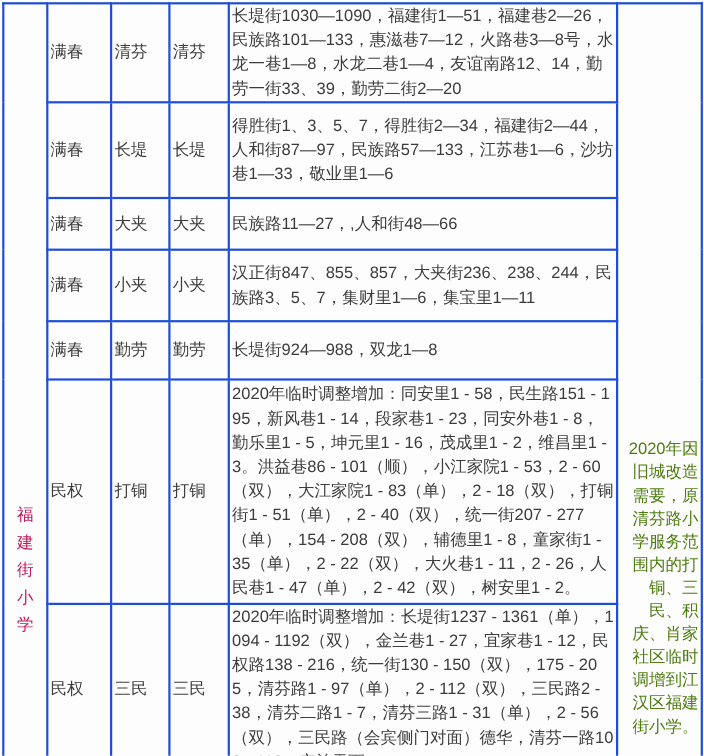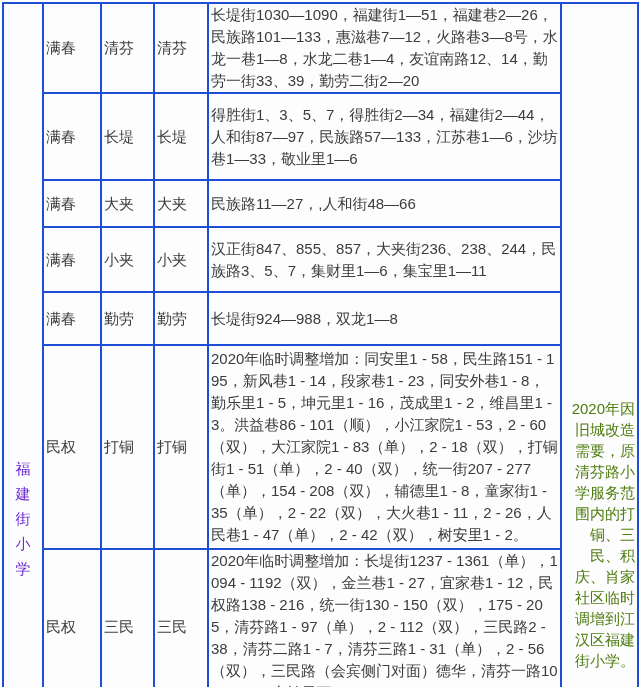--- a/index.html
+++ b/index.html
@@ -29,21 +29,21 @@
   td.school{position:relative;}
   .school-text{
     position:absolute;
     top:452px;left:50%;
     transform:translateX(-50%);
     width:16px;
     word-break:break-all;
     line-height:25px;
     text-align:center;
     font-size:15px;
-    color:#6d28d9;
+    color:#be185d;
   }
   td.note{position:relative;vertical-align:top;}
   .note-text{
     position:absolute;
     top:394px;left:3px;right:2px;
     line-height:21px;
     text-align:right;
     font-size:15px;
     color:#4d7c0f;
     word-break:break-all;

